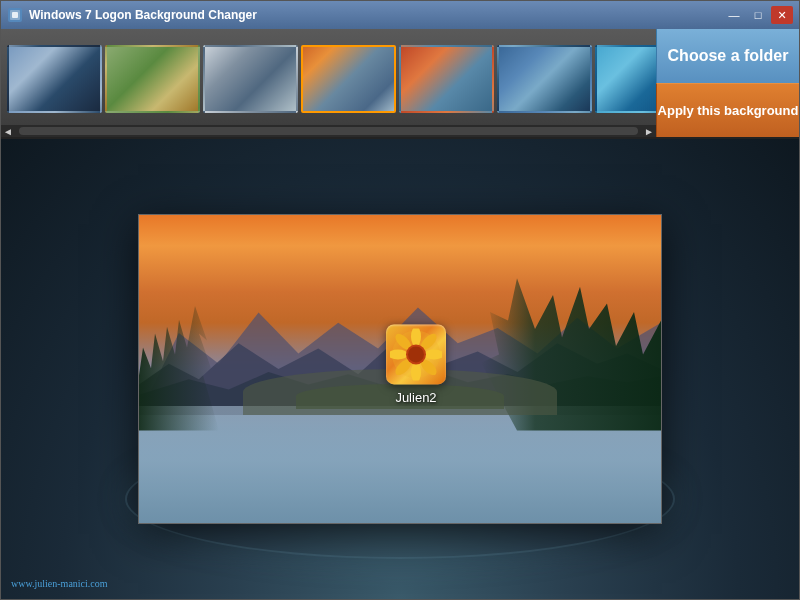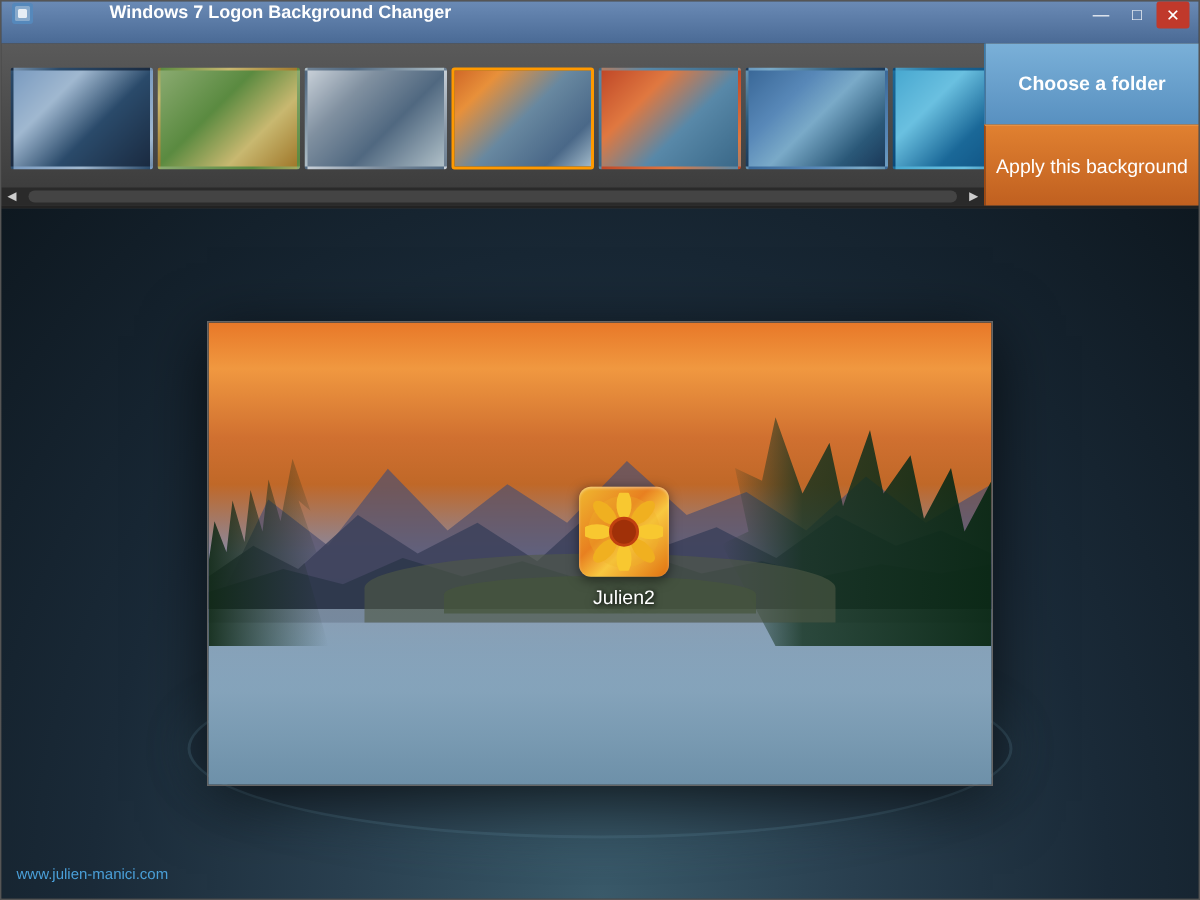--- a/index.html
+++ b/index.html
@@ -19,25 +19,24 @@
       display: flex;
       flex-direction: column;
       border: 1px solid #555;
       background: #3a3a3a;
     }
 
     .titlebar {
       height: 28px;
       background: linear-gradient(to bottom, #6a8ab5, #4a6a95);
       display: flex;
-      align-items: flex-start;
+      align-items: center;
       padding: 0 6px;
       flex-shrink: 0;
       user-select: none;
-      gap: 44px;
     }
 
     .titlebar-icon {
       width: 16px;
       height: 16px;
       margin-right: 6px;
       flex-shrink: 0;
     }
 
     .titlebar-title {
@@ -139,37 +138,37 @@
       width: 143px;
       display: flex;
       flex-direction: column;
       flex-shrink: 0;
     }
 
     .btn-choose-folder {
       flex: 1;
       background: linear-gradient(to bottom, #7ab0d8, #5890c0);
       color: white;
-      font-size: 13px;
+      font-size: 16px;
       font-weight: bold;
       text-align: center;
       display: flex;
       align-items: center;
       justify-content: center;
       cursor: pointer;
       border: none;
       border-left: 1px solid #3a7aaa;
     }
 
     .btn-apply {
       flex: 1;
       background: linear-gradient(to bottom, #e08030, #c06020);
       color: white;
       font-size: 13px;
-      font-weight: normal;
+      font-weight: bold;
       text-align: center;
       display: flex;
       align-items: center;
       justify-content: center;
       cursor: pointer;
       border: none;
       border-left: 1px solid #a04810;
       border-top: 1px solid #e89040;
     }
 
@@ -311,20 +310,21 @@
     }
 
     
     .website-url {
       position: absolute;
       bottom: 10px;
       left: 10px;
       color: #4a9fd8;
       font-size: 10px;
       z-index: 20;
+      font-family: Liberation Serif, serif;
     }
 
     
     .scroll-left {
       color: #ccc;
       font-size: 10px;
       width: 16px;
       cursor: pointer;
     }
     .scroll-right {

